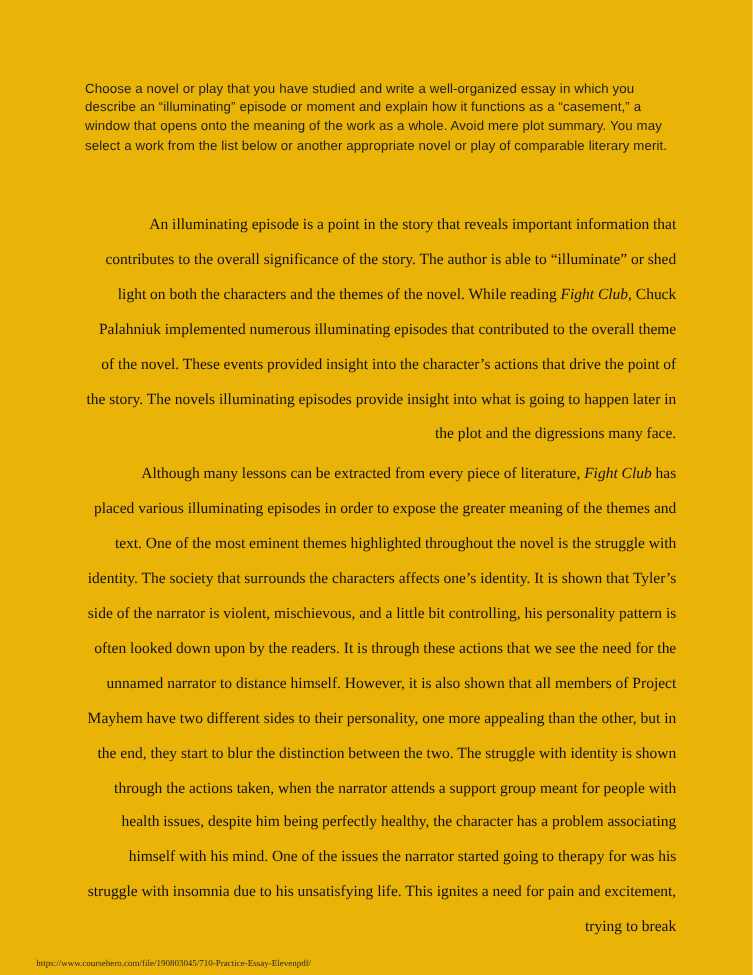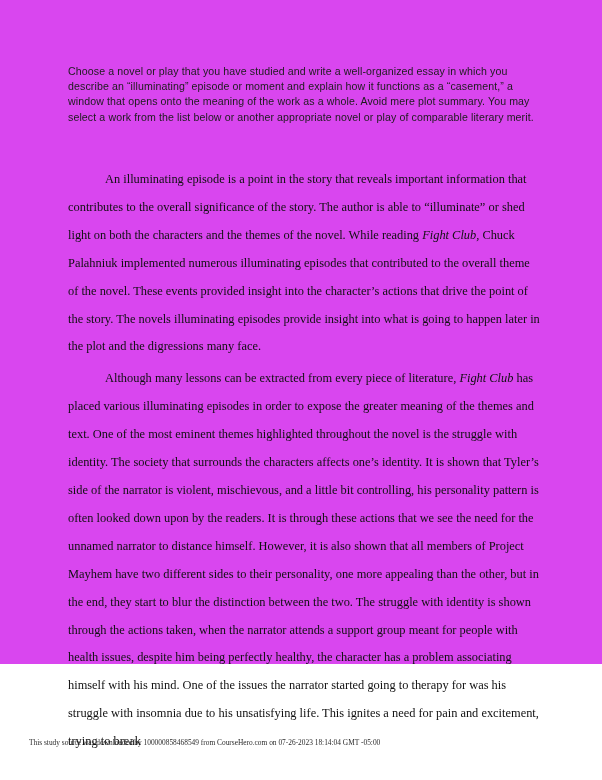--- a/index.html
+++ b/index.html
@@ -14,22 +14,22 @@
     overflow: hidden;
     font-family: "Liberation Serif", serif;
     color: #000000;
   }
 
   #page {
     position: absolute;
     left: 0;
     top: 0;
     width: 602px;
-    height: 664px;
-    background: #d946ef;
+    height: 780px;
+    background: #eab308;
   }
 
   
   .prompt {
     position: absolute;
     left: 68px;
     top: 64px;
     width: 473px;
     font-family: "Liberation Sans", sans-serif;
     font-size: 10.6px;
@@ -46,20 +46,21 @@
     top: 166px;
     width: 473px;
     font-size: 12.4px;
     line-height: 27.9px;
     color: #101010;
     text-align: left;
   }
   .essay p {
     margin: 0;
     text-indent: 37px;
+    text-align: right;
   }
   .essay p + p {
     margin-top: 4px;
   }
   .essay i, .title-italic {
     font-style: italic;
   }
 
   
   .footer-note {
@@ -91,16 +92,16 @@
   <div class="prompt">Choose a novel or play that you have studied and write a well-organized essay in which you describe an “illuminating” episode or moment and explain how it functions as a “casement,” a window that opens onto the meaning of the work as a whole. Avoid mere plot summary. You may select a work from the list below or another appropriate novel or play of comparable literary merit.</div>
 
   <div class="essay">
 
     <p><span>An illuminating episode is a point in the story that reveals important information that contributes to the overall significance of the story. The author is able to “illuminate” or shed light on both the characters and the themes of the novel.  While reading </span><span class="title-italic">Fight Club,</span><span> Chuck Palahniuk implemented numerous illuminating episodes that contributed to the overall theme of the novel. These events provided insight into the character’s actions that drive the point of the story. The novels illuminating episodes provide insight into what is going to happen later in the plot and the digressions many face.</span></p>
 
     <p><span>Although many lessons can be extracted from every piece of literature, </span><span class="title-italic">Fight Club</span><span> has placed various illuminating episodes in order to expose the greater meaning of the themes and text. One of the most eminent themes highlighted throughout the novel is the struggle with identity. The society that surrounds the characters affects one’s identity. It is shown that Tyler’s side of the narrator is violent, mischievous, and a little bit controlling, his personality pattern is often looked down upon by the readers. It is through these actions that we see the need for the unnamed narrator to distance himself. However, it is also shown that all members of Project Mayhem have two different sides to their personality, one more appealing than the other, but in the end, they start to blur the distinction between the two. The struggle with identity is shown through the actions taken, when the narrator attends a support group meant for people with health issues, despite him being perfectly healthy, the character has a problem associating himself with his mind. One of the issues the narrator started going to therapy for was his struggle with insomnia due to his unsatisfying life. This ignites a need for pain and excitement, trying to break</span></p>
 
   </div>
 
-  <div class="footer-note">This study source was downloaded by 100000858468549 from CourseHero.com on 07-26-2023 18:14:04 GMT -05:00</div>
 
+  <div class="footer-url">https://www.coursehero.com/file/190803045/710-Practice-Essay-Elevenpdf/</div>
 
 </div>
 
 </body></html>

